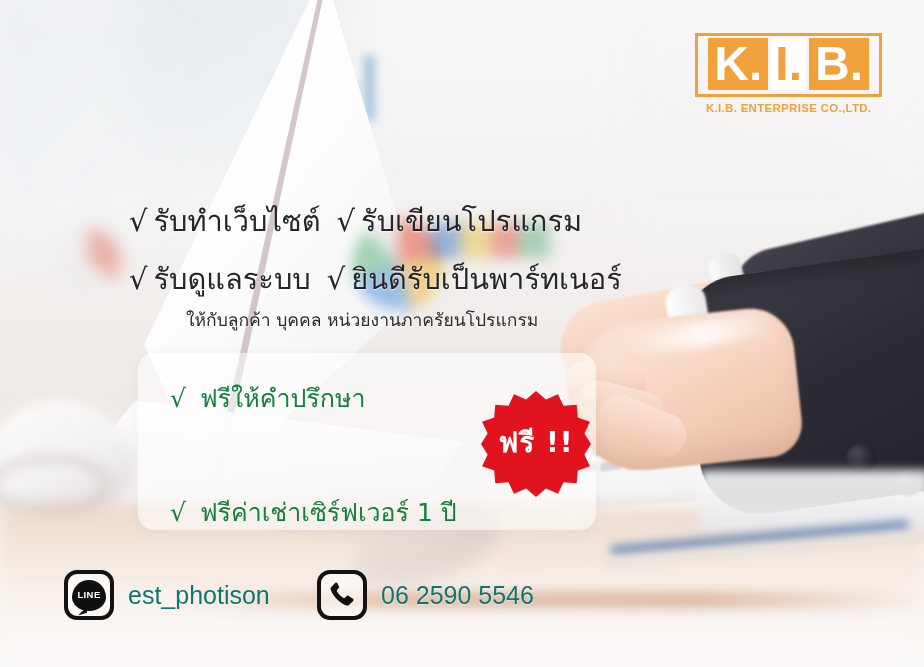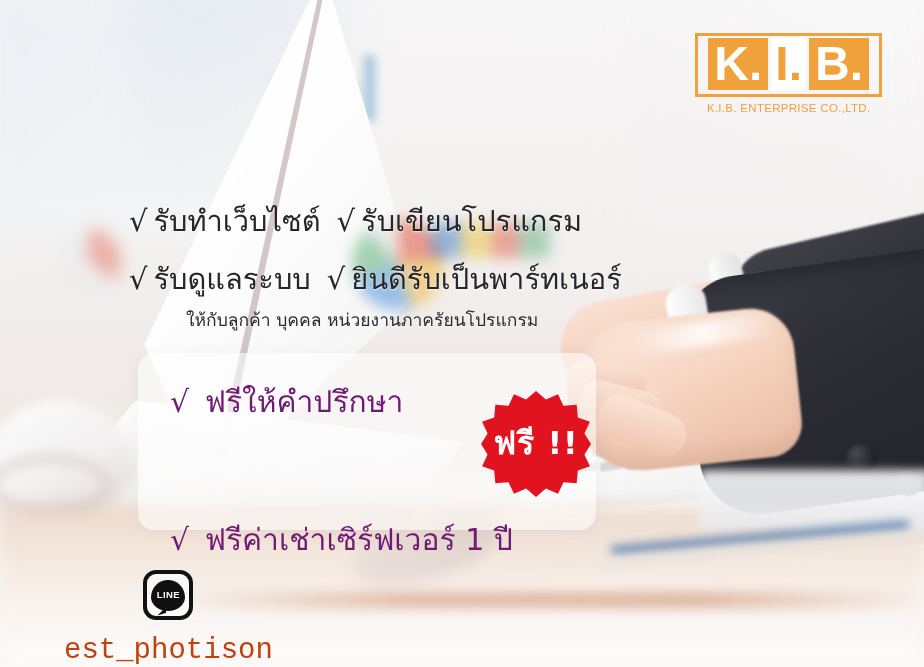--- a/index.html
+++ b/index.html
@@ -239,21 +239,21 @@
     display: inline-block;
     line-height: 1;
   }
   .logo-row { display: flex; align-items: stretch; }
   .logo-cell {
     background: #f0a13c; color: #fff; font-weight: bold; font-size: 48px;
     line-height: 52px; padding: 0 6px; font-family: "Liberation Sans", sans-serif;
   }
   .logo-cell.inv { background: #ffffff; color: #f0a13c; margin: 0 3px; padding: 0 4px; }
   .logo-sub {
-    margin-top: 5px; color: #f0a13c; font-weight: normal;
+    margin-top: 5px; color: #f0a13c; font-weight: bold;
     font-size: 11.5px; letter-spacing: .3px;
     font-family: "Liberation Sans", sans-serif;
   }
 
   
   .headline {
     position: absolute; left: 62px; top: 96px;
     font-family: "DejaVu Sans", sans-serif;
     font-weight: bold; font-size: 47px; letter-spacing: 1px;
     background: linear-gradient(180deg, #ffe94f 0%, #ffd21e 38%, #ff9b12 72%, #f97c06 100%);
@@ -286,63 +286,63 @@
   
   .panel {
     position: absolute; left: 138px; top: 353px; width: 458px; height: 177px;
     background: rgba(255,255,255,.56);
     border-radius: 16px;
     box-shadow: 0 2px 14px rgba(160,150,150,.10);
   }
   .panel-item {
     position: absolute; left: 170px;
     font-family: "DejaVu Sans", sans-serif;
-    font-size: 30px; color: #701a75; white-space: nowrap;
+    font-size: 25px; color: #15803d; white-space: nowrap;
   }
   .pi-1 { top: 378px; }
   .pi-2 { top: 434px; }
-  .pi-3 { top: 516px; }
+  .pi-3 { top: 492px; }
 
   
   .badge {
     position: absolute; left: 481px; top: 391px; width: 110px; height: 106px;
     background: #e1131e;
     clip-path: polygon(
       50% 0%, 59% 8%, 70% 3%, 75% 14%, 87% 13%, 88% 25%, 99% 29%, 94% 40%,
       100% 50%, 94% 60%, 99% 71%, 88% 75%, 87% 87%, 75% 86%, 70% 97%, 59% 92%,
       50% 100%, 41% 92%, 30% 97%, 25% 86%, 13% 87%, 12% 75%, 1% 71%, 6% 60%,
       0% 50%, 6% 40%, 1% 29%, 12% 25%, 13% 13%, 25% 14%, 30% 3%, 41% 8%
     );
     filter: drop-shadow(0 2px 5px rgba(150,30,35,.35));
   }
   .badge-text {
     position: absolute; left: 481px; top: 391px; width: 110px; height: 106px;
     display: flex; align-items: center; justify-content: center;
     color: #ffffff; font-family: "DejaVu Sans", sans-serif;
-    font-size: 32px; font-weight: bold; letter-spacing: 1px;
+    font-size: 28px; font-weight: bold; letter-spacing: 1px;
     padding-bottom: 4px;
   }
 
   
   .contact {
     position: absolute; display: flex; align-items: center; gap: 14px;
   }
-  .c-line { left: 64px; top: 570px; flex-direction: column; }
+  .c-line { left: 64px; top: 570px; }
   .c-phone { left: 317px; top: 570px; }
   .c-web { left: 592px; top: 570px; }
 
   .icon-sq {
     width: 50px; height: 50px; border: 4px solid #121212;
     border-radius: 13px; background: rgba(255,255,255,.55);
     display: flex; align-items: center; justify-content: center;
     flex: 0 0 auto;
   }
   .contact-text {
-    font-family: Liberation Mono, monospace;
-    font-size: 29px; color: #c2410c; white-space: nowrap;
+    font-family: Liberation Sans, sans-serif;
+    font-size: 25px; color: #0f766e; white-space: nowrap;
     text-shadow: 0 1px 2px rgba(255,255,255,.55);
   }
   .line-bubble {
     width: 34px; height: 31px; background: #101010;
     border-radius: 50% 50% 50% 50% / 56% 56% 44% 44%;
     position: relative;
     display: flex; align-items: center; justify-content: center;
   }
   .line-bubble::after {
     content: ""; position: absolute; left: 6px; bottom: -5px;
@@ -457,16 +457,24 @@
 
     <div class="contact c-line">
       <div class="icon-sq">
         <div class="line-bubble">
           <span>LINE</span>
         </div>
       </div>
       <div class="contact-text">est_photison</div>
     </div>
 
+    <div class="contact c-phone">
+      <div class="icon-sq">
+        <svg width="30" height="30" viewBox="0 0 24 24" aria-hidden="true">
+          <path d="M6.6 2.4 3.3 5.7c-.5.5-.6 1.3-.3 2 1 2.6 2.7 5.3 5 7.6s5 4 7.6 5c.7.3 1.5.2 2-.3l3.3-3.3c.5-.5.4-1.3-.2-1.7l-3.4-2.3c-.5-.3-1.1-.3-1.5.1l-1.4 1.3c-.3.3-.8.4-1.2.2-1-.5-2-1.3-3-2.3s-1.8-2-2.3-3c-.2-.4-.1-.9.2-1.2l1.3-1.4c.4-.4.4-1 .1-1.5L8.3 2.6c-.4-.6-1.2-.7-1.7-.2z" fill="#101010"></path>
+        </svg>
+      </div>
+      <div class="contact-text">06 2590 5546</div>
+    </div>
 
 
   </div>
 </div>
 
 </body></html>

